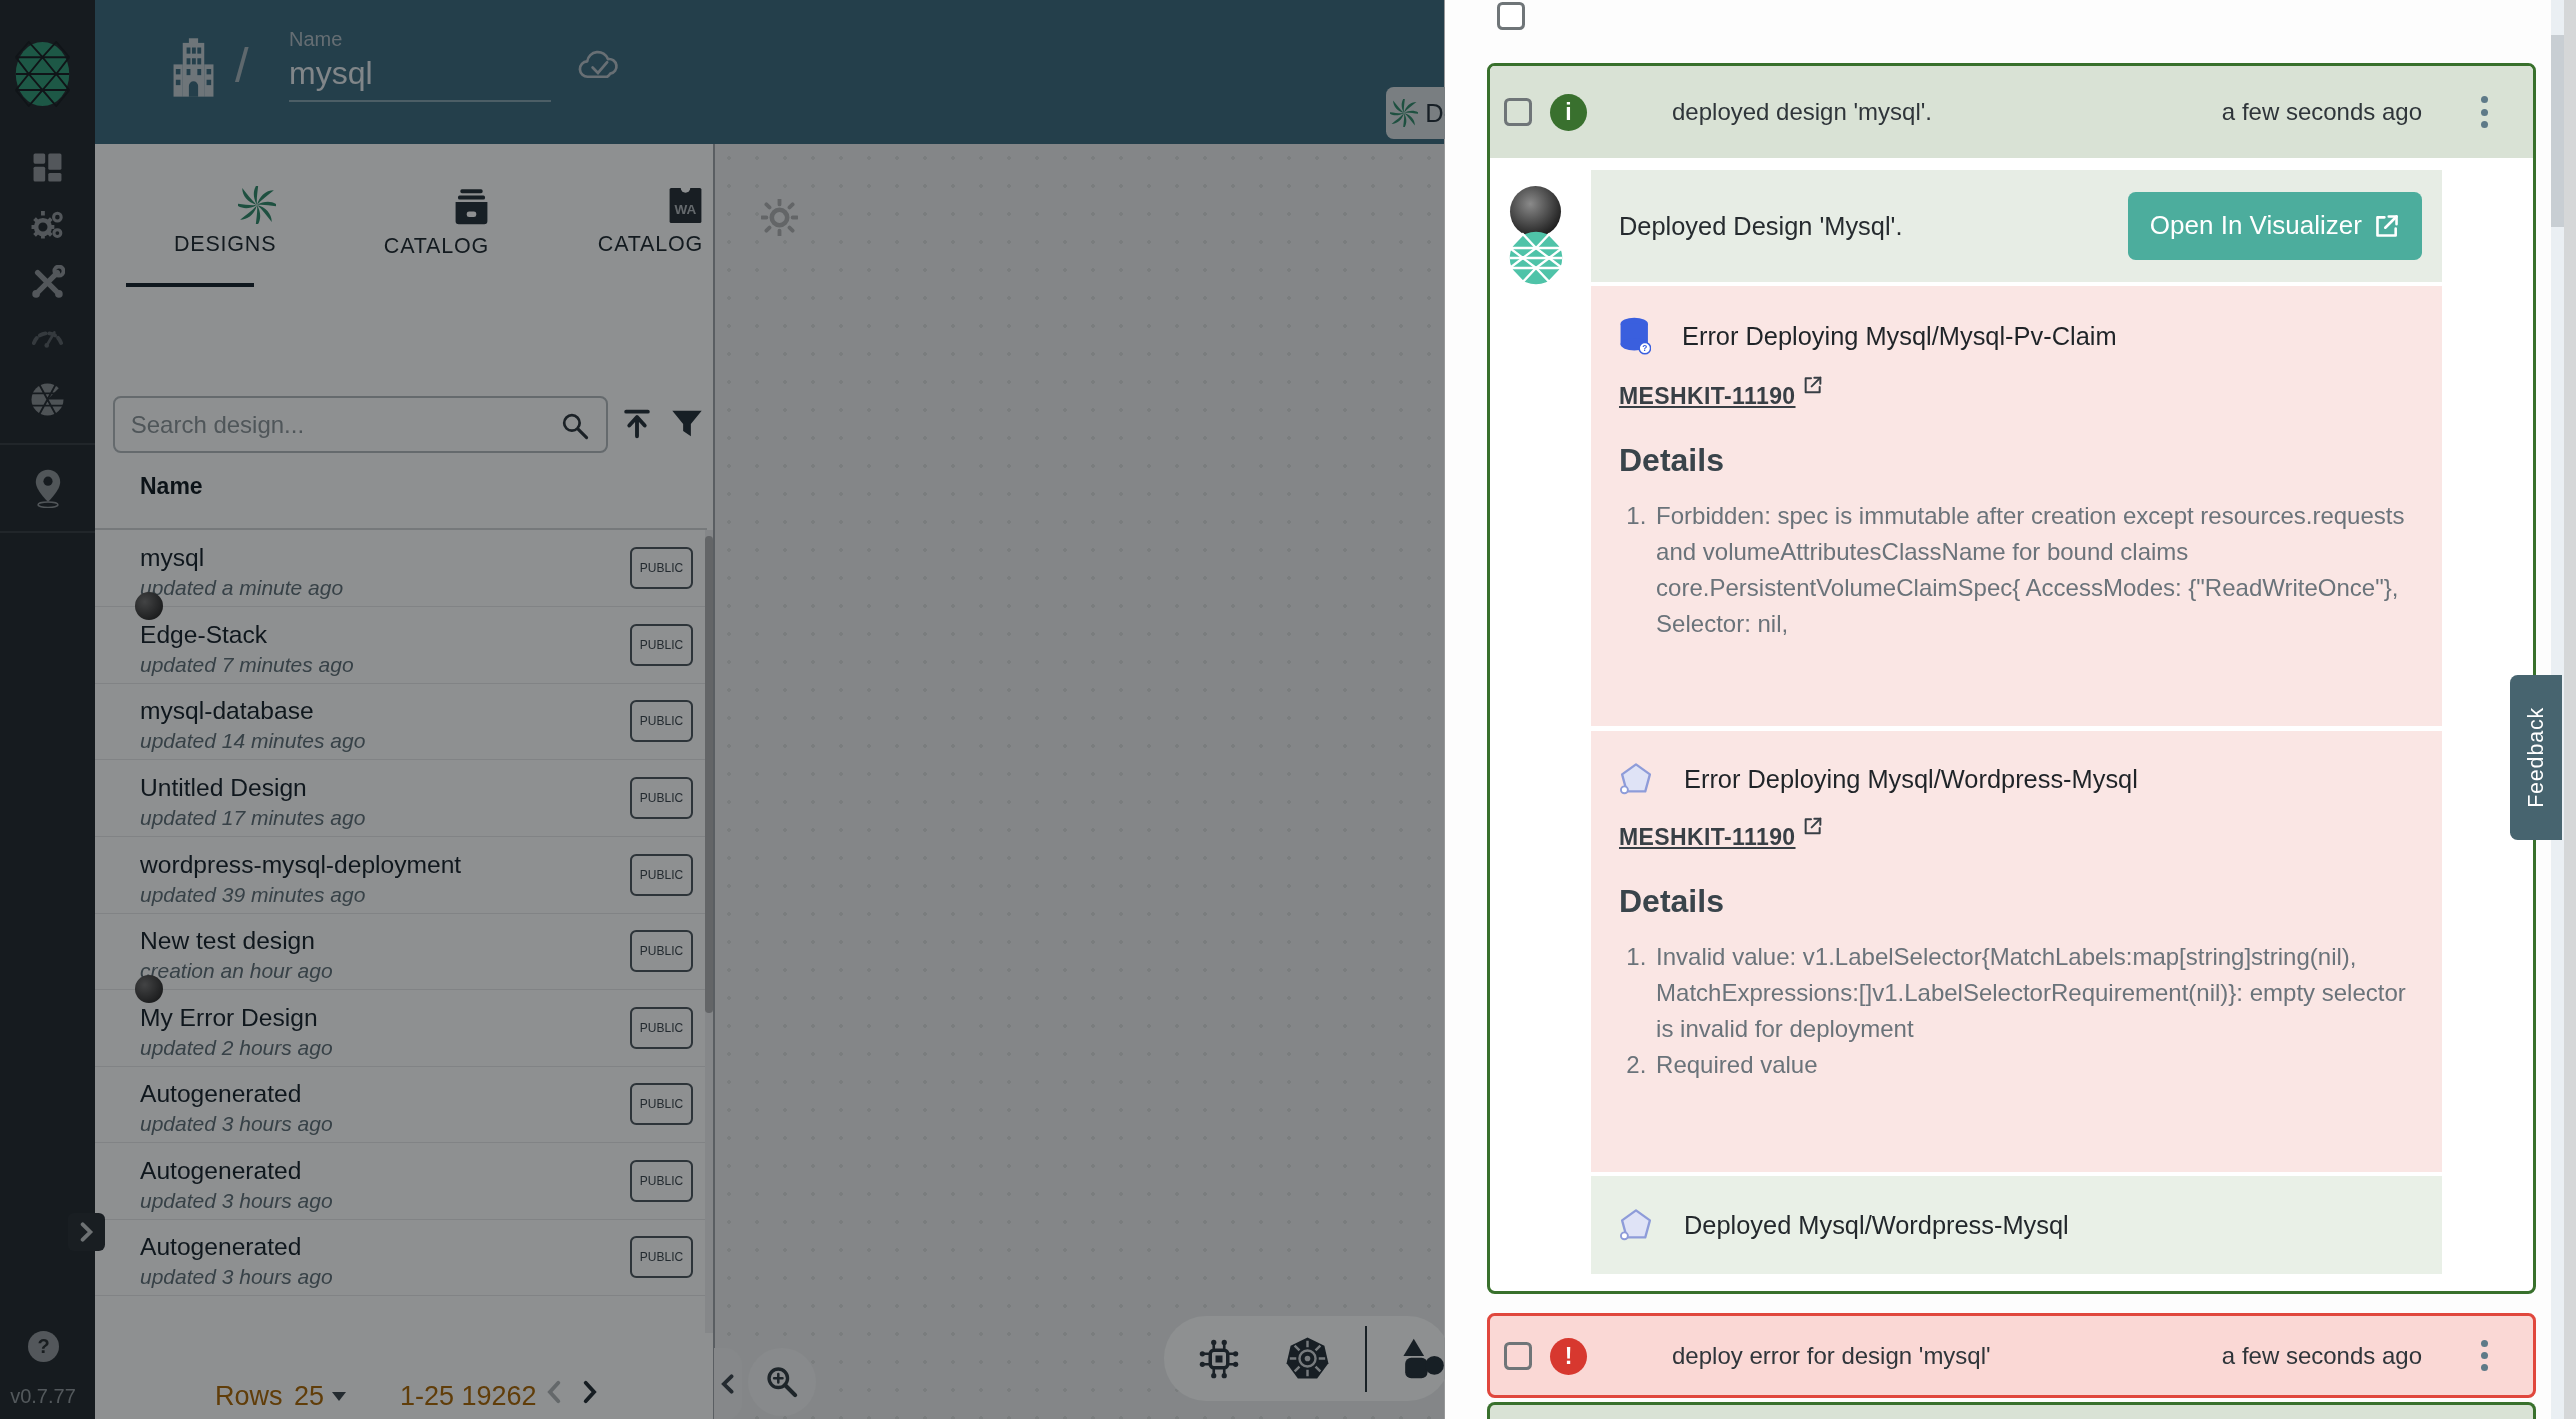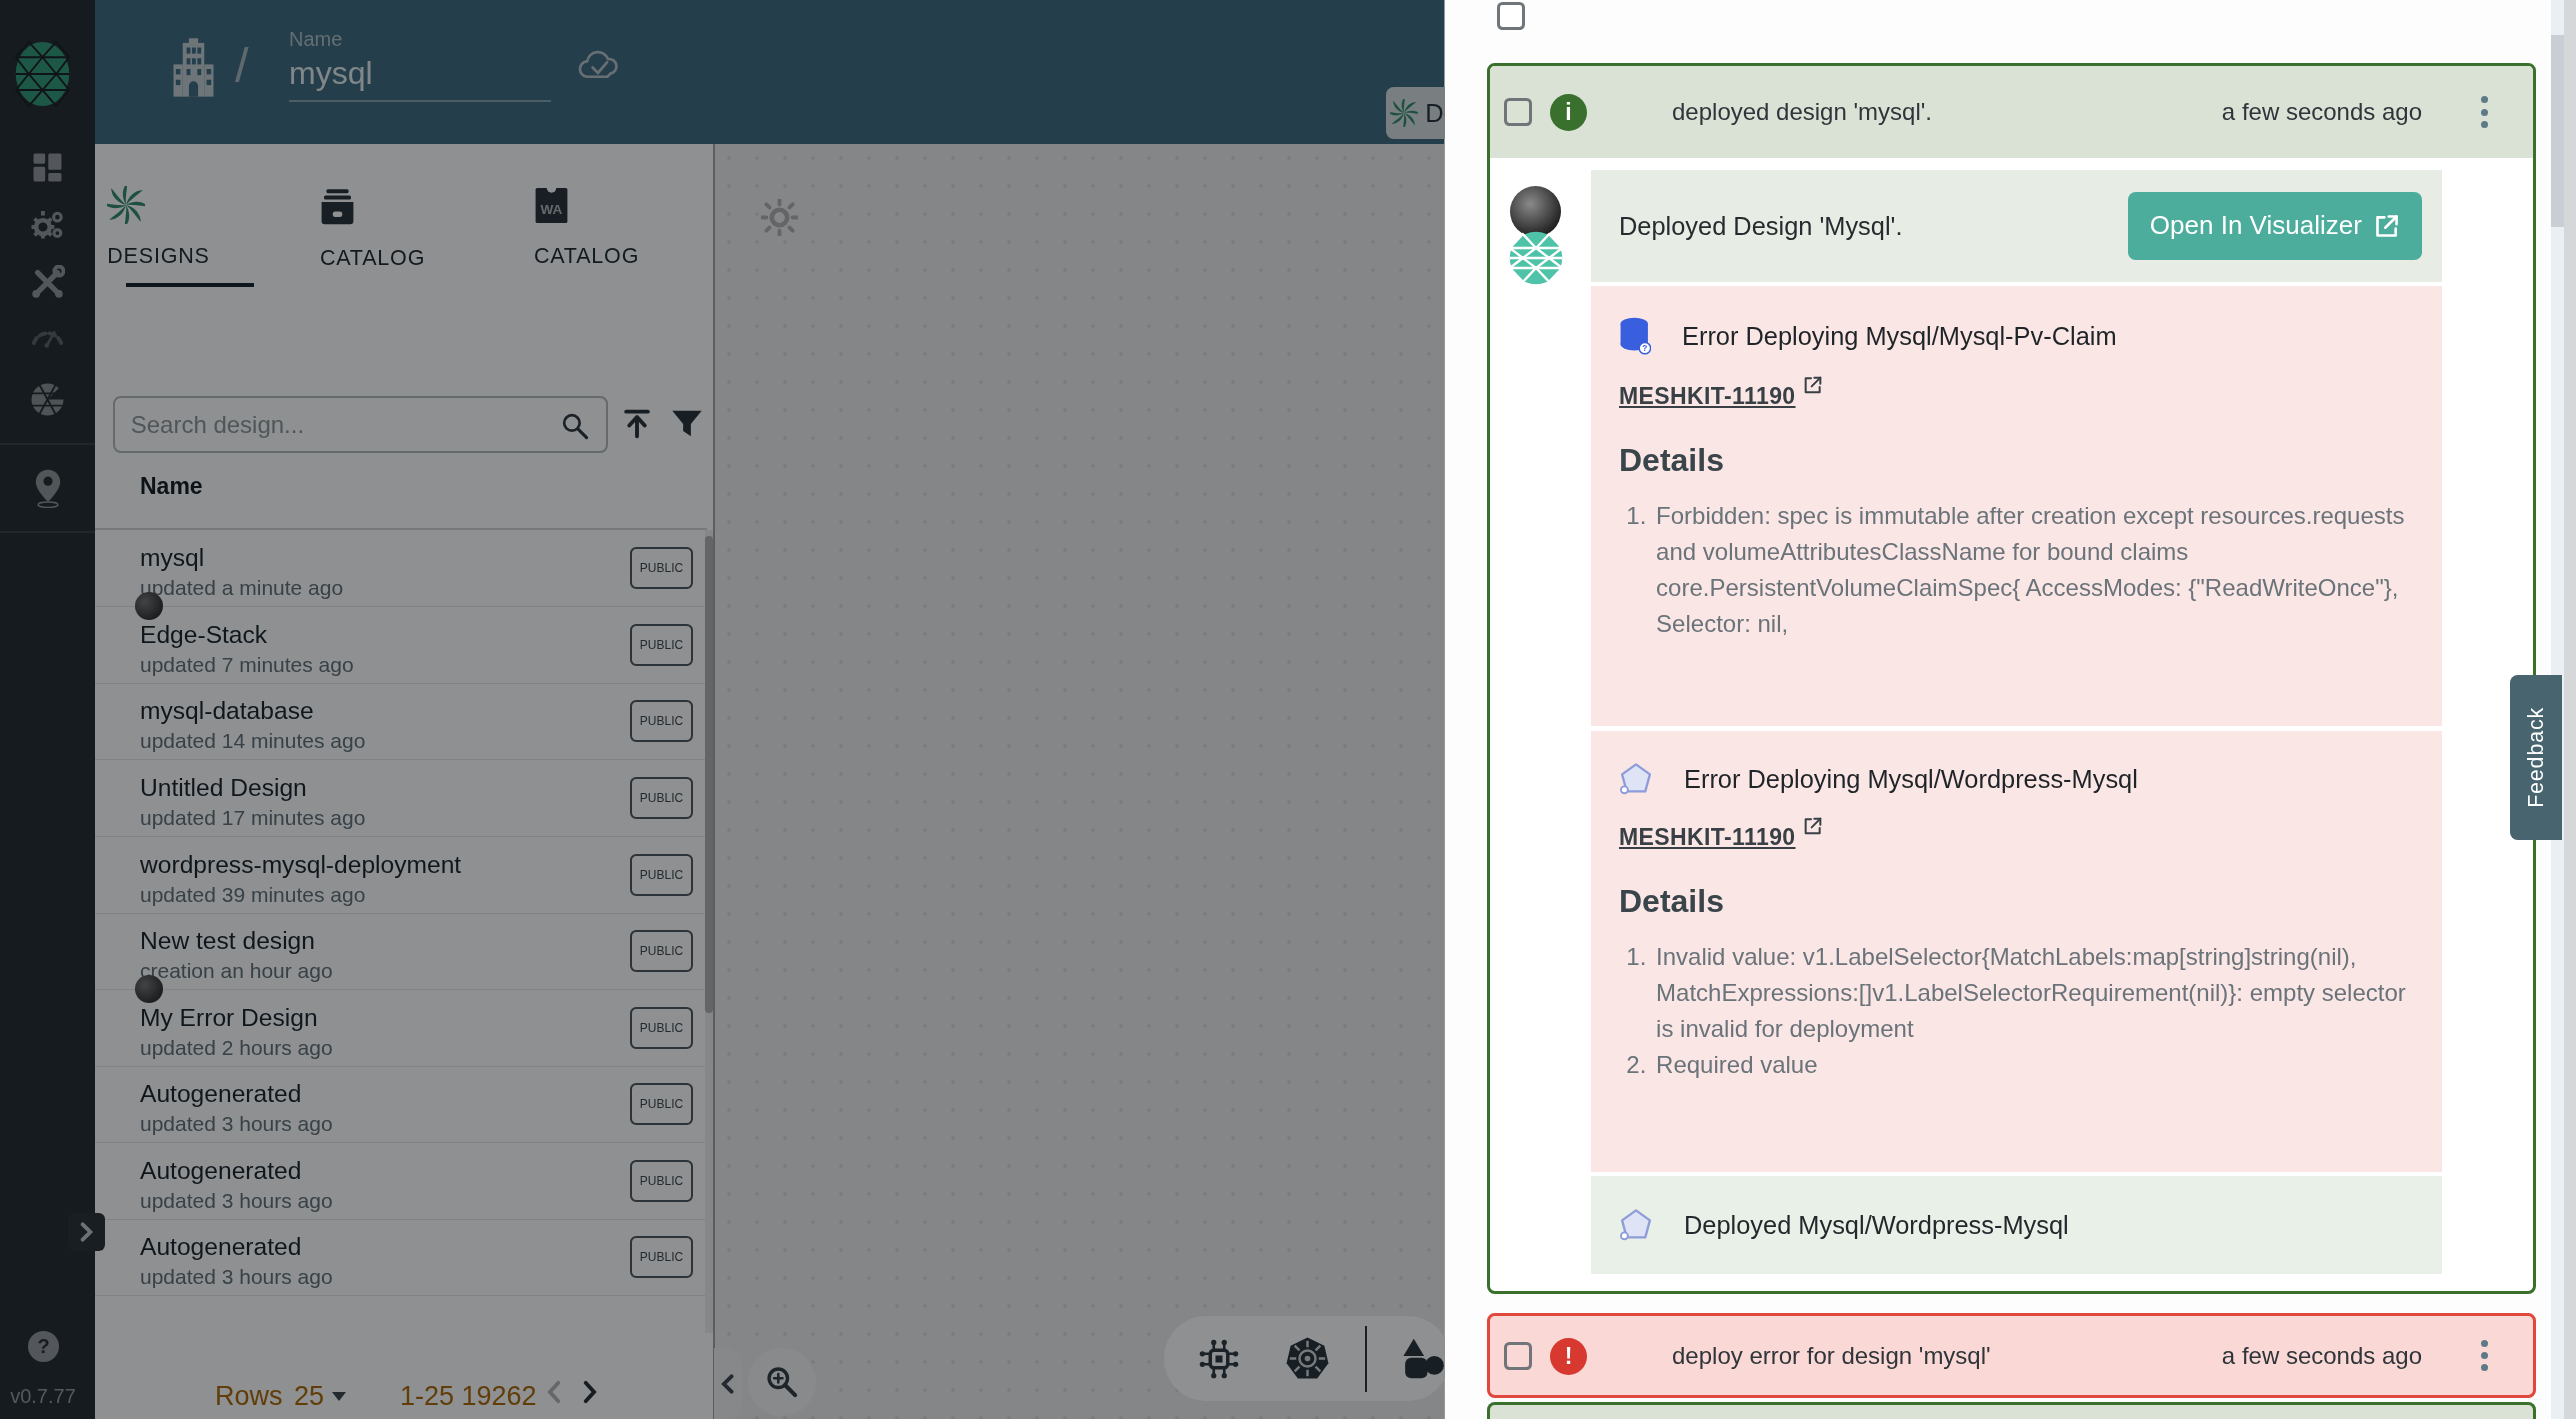--- a/index.html
+++ b/index.html
@@ -20,33 +20,33 @@
   .fld-input{background:transparent;border:none;outline:none;font-family:"Liberation Sans",sans-serif;
              font-size:32px;color:#d9e0e4;width:254px}
   .fld-line{height:2.3px;background:rgba(255,255,255,0.35)}
   #mode-toggle{left:1291px;top:87px;width:158px;height:52px;border-radius:7.7px;overflow:hidden;display:flex}
   #mode-design{width:122px;background:#cbd3d6;display:flex;align-items:center;justify-content:center;gap:7.7px;
                font-size:25.4px;color:#243039}
   #mode-viz{flex:1;background:#4c6b79;display:flex;align-items:center;justify-content:center}
 
   
   #panel{left:95px;top:144px;width:620px;height:1275px;background:#eff1f1;z-index:1}
-  .tab{position:absolute;width:169px;display:flex;flex-direction:column;align-items:flex-start;gap:20px;cursor:pointer}
+  .tab{position:absolute;width:169px;display:flex;flex-direction:column;align-items:flex-end;gap:8px;cursor:pointer}
   .tab-label{font-size:21.5px;letter-spacing:0.8px;color:#1c272e}
   #tab-underline{left:31px;top:139px;width:128px;height:3.8px;background:#15222b}
   #count-bar{left:0;top:175px;width:618px;height:54px;background:#dfe1e1;display:flex;align-items:center;
              justify-content:center;font-size:23px;letter-spacing:0.8px;color:#53646c}
   #search-box{left:17.7px;top:252px;width:495px;height:57px;border:2.3px solid #a9b0b4;border-radius:7.7px;box-sizing:border-box}
   #search-input{position:absolute;left:14px;top:0;width:408px;height:52px;background:transparent;border:none;outline:none;
                 font-family:"Liberation Sans",sans-serif;font-size:24px;color:#3c464d}
   #search-input::placeholder{color:#848d92;opacity:1}
   .colhdr{font-size:23px;font-weight:bold;color:#111b22}
   .row{position:absolute;left:0;width:612px;height:77px;border-bottom:1.5px solid #d9dbdc;box-sizing:border-box;cursor:pointer}
   .row .nm{position:absolute;left:45px;top:14px;font-size:24.6px;color:#16212a}
-  .row .up{position:absolute;left:45px;top:46px;font-size:21px;color:#5a6a72}
+  .row .up{position:absolute;left:45px;top:46px;font-size:21px;font-style:italic;color:#5a6a72}
   .badge{position:absolute;right:14px;top:17px;width:63px;height:42px;border:2.3px solid #49535a;border-radius:6.2px;
          box-sizing:border-box;display:flex;align-items:center;justify-content:center;font-size:12px;color:#3a444b}
   .row-avatar{position:absolute;left:40px;width:28px;height:28px;border-radius:50%;
               background:radial-gradient(circle at 35% 35%,#6e6e6e,#2e2e2e 72%)}
   .pag{font-size:27px;color:#a16207}
 
   
   #canvas{left:715px;top:144px;width:729px;height:1275px;background:#dfe1e2;
           background-image:radial-gradient(circle,#cdd0d1 1.9px,transparent 2px);background-size:28px 28px;z-index:1}
   #bottom-toolbar{left:1164px;top:1316px;width:286px;height:85px;background:#eff1f1;border-radius:42px;

